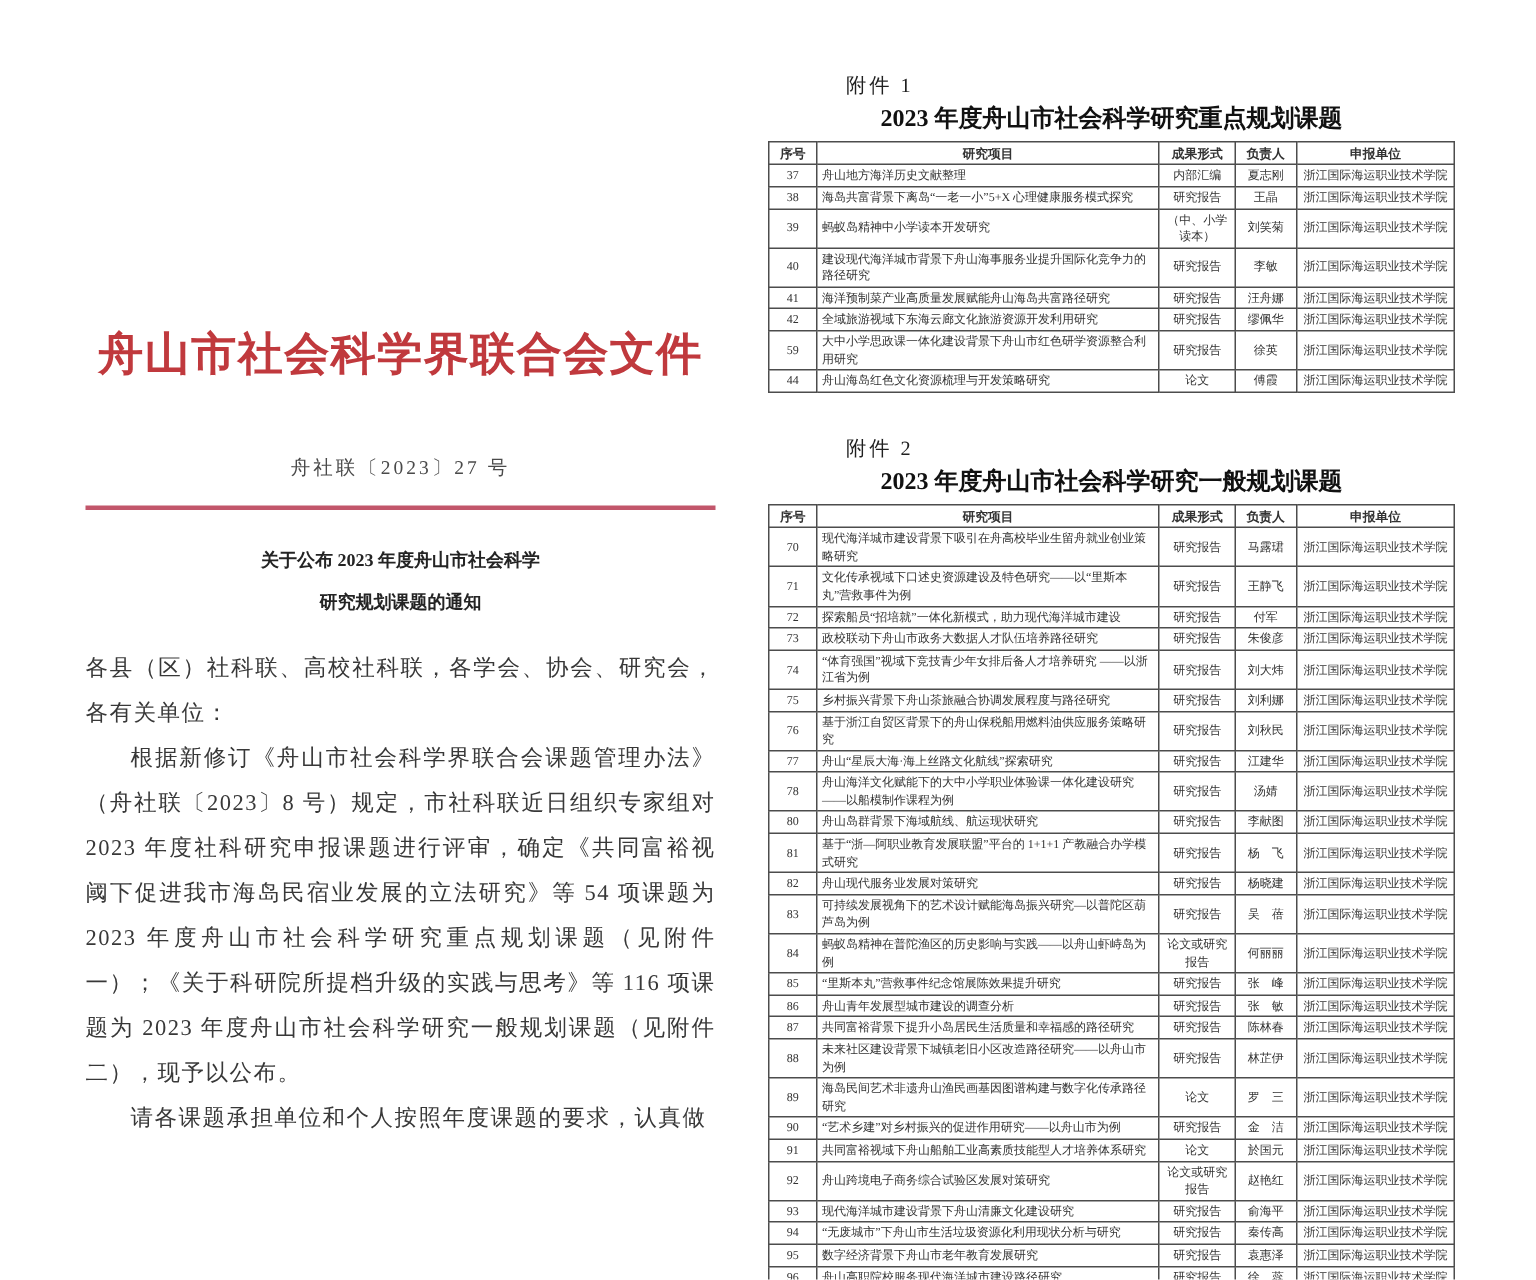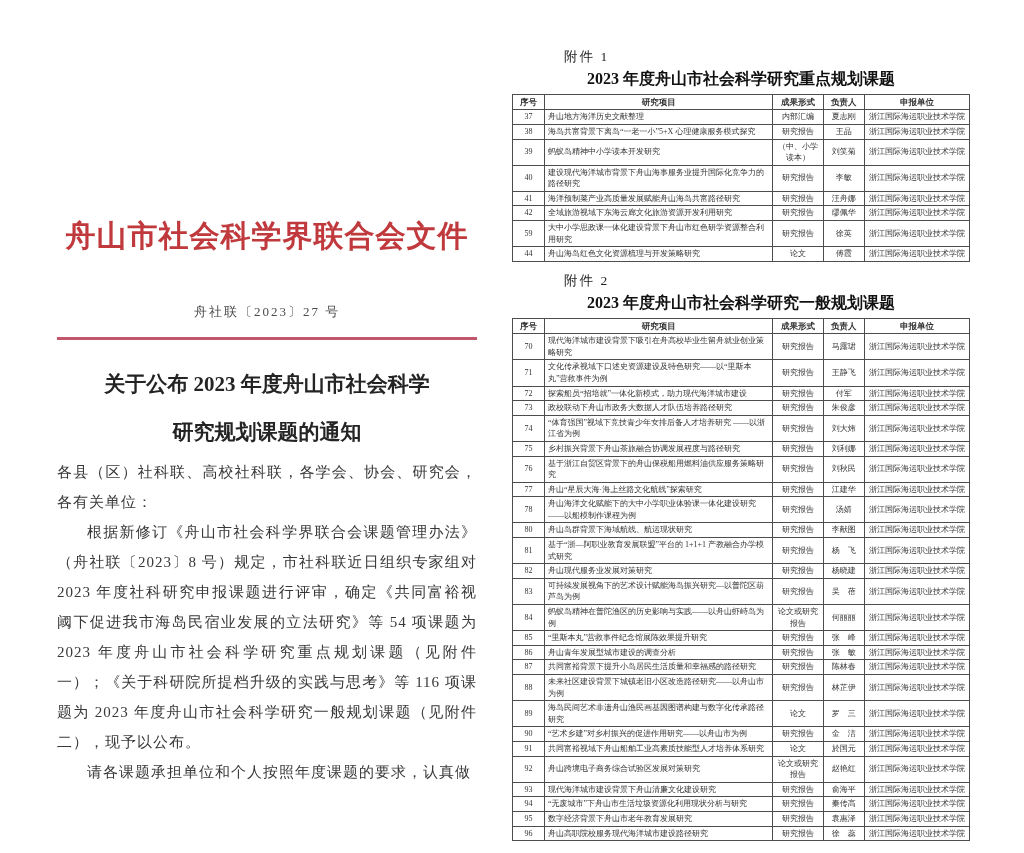--- a/index.html
+++ b/index.html
@@ -19,27 +19,27 @@
   }
   
   .left-page{position:absolute;left:57px;top:16px;width:420px;}
   .red-title{
     margin-top:200px;text-align:center;
     color:var(--accent-red);font-weight:bold;font-size:30px;
     letter-spacing:1px;white-space:nowrap;
   }
   .doc-number{margin-top:46px;text-align:center;font-size:13px;color:#4a4a4a;letter-spacing:2px;}
   .red-rule{margin-top:16px;width:100%;height:3px;background:var(--rule-red);}
-  .notice-title{margin-top:20px;text-align:center;font-weight:bold;font-size:21px;color:#242424;line-height:2.3;}
-  .body-text{font-size:15px;line-height:2.0;text-align:justify;letter-spacing:1px;color:#383838;}
+  .notice-title{margin-top:20px;text-align:center;font-weight:bold;font-size:12px;color:#242424;line-height:2.3;}
+  .body-text{margin-top:16px;font-size:15px;line-height:2.0;text-align:justify;letter-spacing:1px;color:#383838;}
   .para{margin:0;}
   .para.indent{text-indent:2em;}
   
   .right-panel{position:absolute;left:512px;top:48px;width:458px;}
-  .attachment{margin-bottom:10px;}
+  .attachment{margin-bottom:28px;}
   .att-label{font-size:13.5px;color:#1f1f1f;margin-left:52px;letter-spacing:2px;}
   .att-title{margin:3px 0 4px;text-align:center;font-weight:bold;font-size:16px;color:#111;white-space:nowrap;font-family:Liberation Serif, serif;}
   table{width:100%;border-collapse:collapse;table-layout:fixed;}
   th,td{border:1px solid var(--border);padding:1px 3px;font-size:8px;line-height:1.45;color:#333;overflow:hidden;}
   th{font-size:8.5px;font-weight:bold;height:15px;text-align:center;}
   td{height:13px;}
   col.c-no{width:7%;} col.c-proj{width:50%;} col.c-form{width:11%;} col.c-lead{width:9%;} col.c-unit{width:23%;}
   td:nth-child(1),td:nth-child(3),td:nth-child(4),td:nth-child(5){text-align:center;}
   td:nth-child(2){text-align:left;}
 </style>

